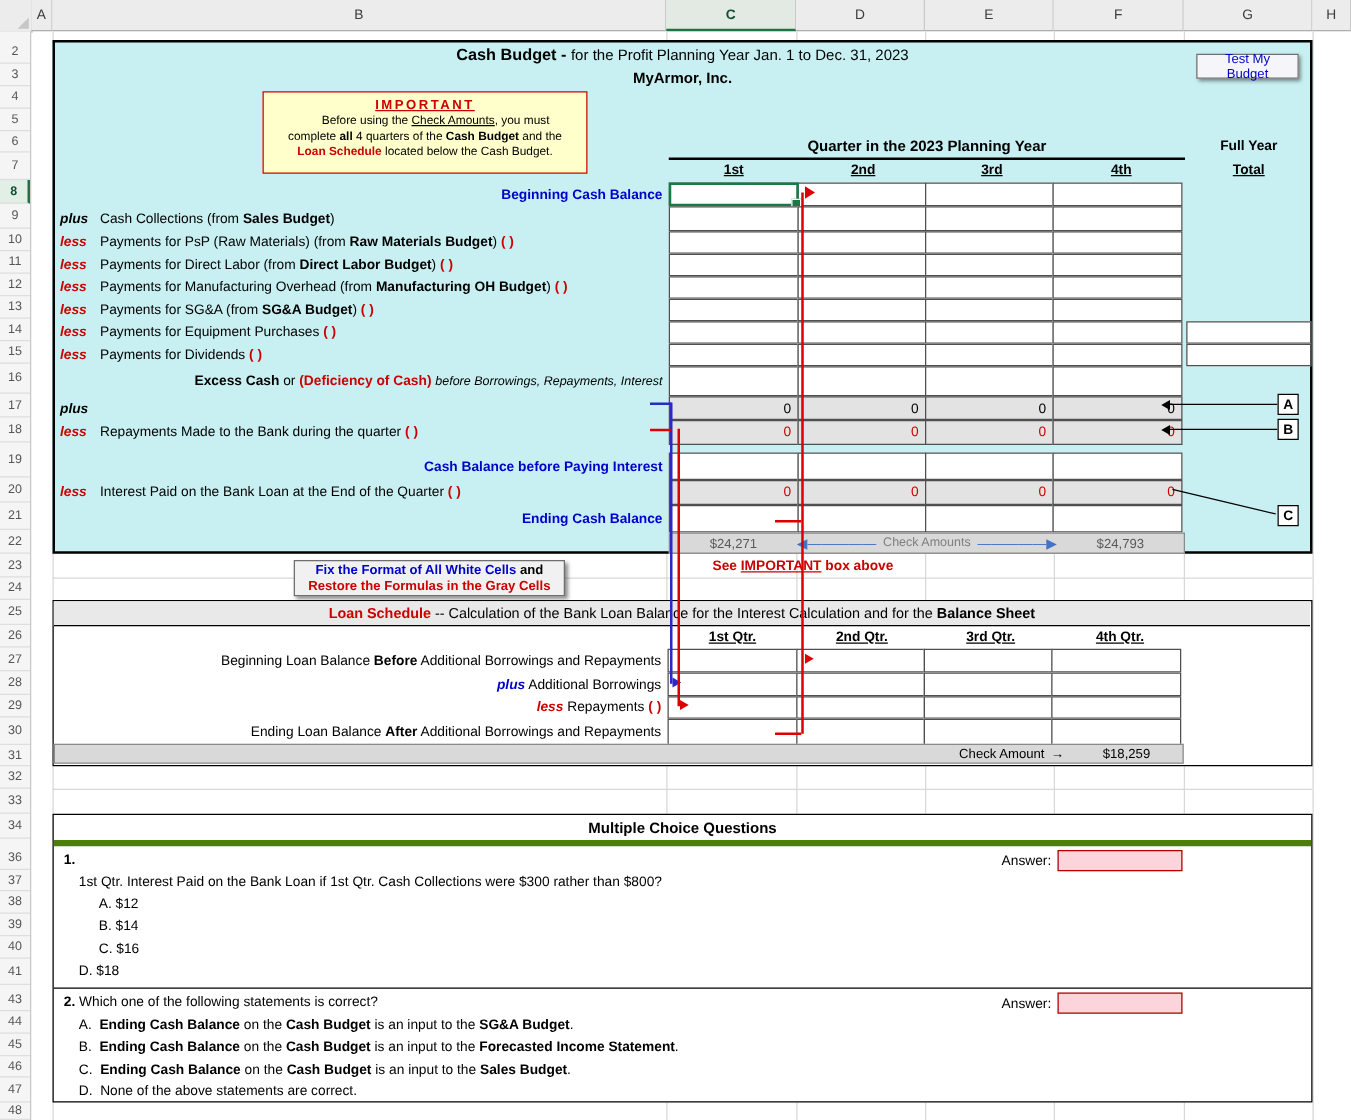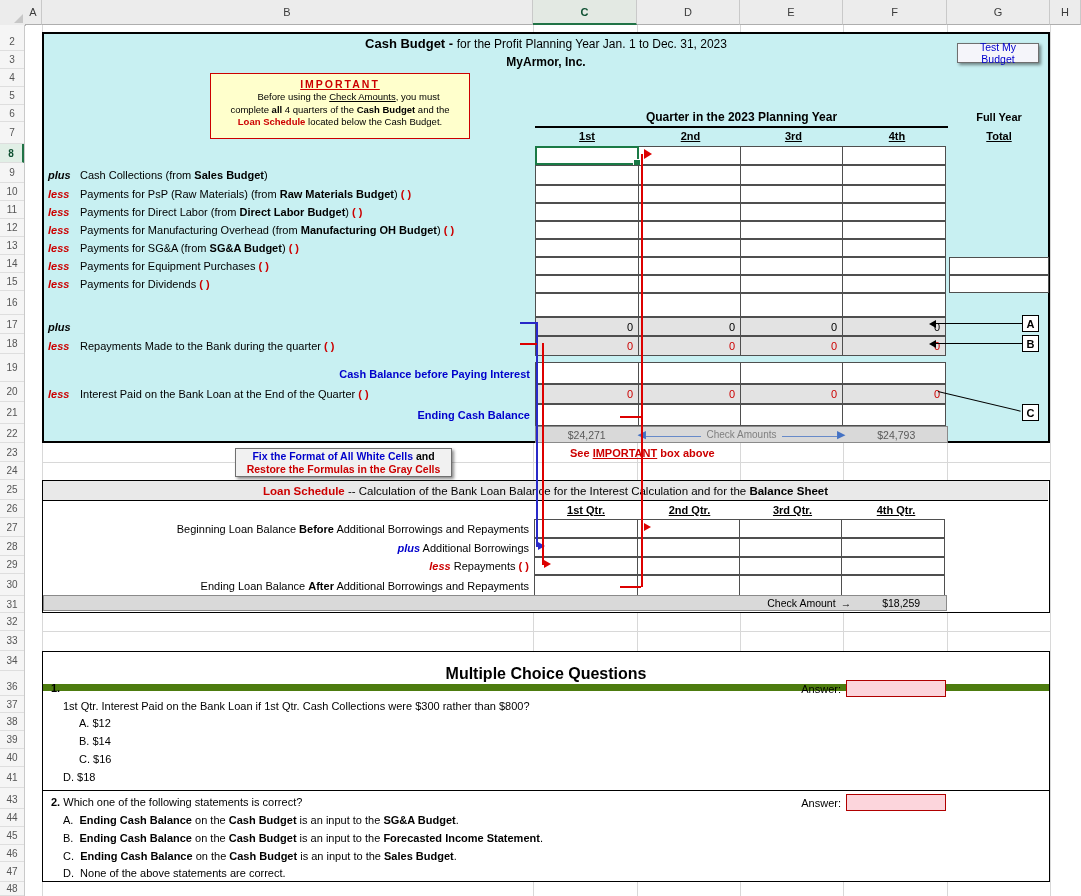--- a/index.html
+++ b/index.html
@@ -162,20 +162,21 @@
     </div>
 
     <div class="abs ctr bold nowrap" style="left:491px;top:73px;width:413px;height:19px;font-size:12px;border-bottom:2px solid #000">Quarter in the 2023 Planning Year</div>
     <div class="qh" style="left:491px;top:93px;width:104px">1st</div>
     <div class="qh" style="left:595px;top:93px;width:103px">2nd</div>
     <div class="qh" style="left:698px;top:93px;width:103px">3rd</div>
     <div class="qh" style="left:801px;top:93px;width:104px">4th</div>
     <div class="abs ctr bold nowrap" style="left:905px;top:73px;width:100px;height:19px">Full Year</div>
     <div class="qh" style="left:905px;top:93px;width:100px">Total</div>
 
+    <div class="abs rgt bold blue nowrap" style="left:0;top:112px;width:486px;height:19px">Beginning Cash Balance</div>
     <div class="cells" style="top:112px;height:19px">
       <div class="cell cw"></div>
         <div class="cell cw"></div>
         <div class="cell cw"></div>
         <div class="cell cw"></div>
     </div>
     <div class="selcell">
         <span class="handle"></span>
       </div>
 
@@ -267,20 +268,27 @@
         <span style="font-weight: bold; color: rgb(204, 0, 0); white-space: pre;">( )</span>
       </div>
     <div class="cells" style="top:241px;height:18px">
       <div class="cell cw"></div>
         <div class="cell cw"></div>
         <div class="cell cw"></div>
         <div class="cell cw"></div>
     </div>
     <div class="gcell" style="top:241px;height:18px"></div>
 
+    <div class="abs rgt nowrap" style="left:0;top:259px;width:486px;height:24px">
+        <span style="font-weight: bold; white-space: pre;">Excess Cash</span>
+        <span style="white-space: pre;"> or </span>
+        <span style="font-weight: bold; color: rgb(204, 0, 0); white-space: pre;">(Deficiency of Cash)</span>
+        <span style="white-space: pre;"> </span>
+        <span style="font-style: italic; font-size: 10px; white-space: pre;">before Borrowings, Repayments, Interest</span>
+      </div>
     <div class="cells" style="top:259px;height:24px">
       <div class="cell cw"></div>
         <div class="cell cw"></div>
         <div class="cell cw"></div>
         <div class="cell cw"></div>
     </div>
 
     <div class="abs lft prefix nowrap" style="left:4px;top:283px;width:30px;height:19px">plus</div>
     <div class="cells" style="top:283px;height:19px">
       <div class="cell cg">
@@ -435,21 +443,21 @@
     </div>
 
     <div class="abs band" style="left:0;top:114px;width:904px;height:16px;display:flex;align-items:center;color:#000">
       <span class="rgt nowrap" style="margin-left:650px;width:150px;font-size:10.5px">Check Amount</span>
       <span class="ctr" style="width:22px;font-size:10.5px">→</span>
       <span class="ctr" style="width:95px;font-size:10.5px">$18,259</span>
     </div>
   </div>
 
   <div class="mcqbox">
-    <div class="abs ctr bold" style="left:0;top:12px;width:1006px;height:20px;font-size:16px;border-bottom:7px solid #4d7c0f">Multiple Choice Questions</div>
+    <div class="abs ctr bold" style="left:0;top:0;width:1006px;height:20px;font-size:12px;border-bottom:5px solid #4d7c0f">Multiple Choice Questions</div>
 
     <div class="abs lft nowrap" style="left:8px;top:27px;height:18px">
         <span style="font-weight: bold; white-space: pre;">1.</span>
       </div>
     <div class="abs lft nowrap" style="left:20px;top:45px;height:17px">1st Qtr. Interest Paid on the Bank Loan if 1st Qtr. Cash Collections were $300 rather than $800?</div>
     <div class="abs lft nowrap" style="left:36px;top:62px;height:18px">A.  $12</div>
     <div class="abs lft nowrap" style="left:36px;top:80px;height:18px">B.  $14</div>
     <div class="abs lft nowrap" style="left:36px;top:98px;height:18px">C.  $16</div>
     <div class="abs lft nowrap" style="left:20px;top:116px;height:18px">D.  $18</div>
     <div class="abs rgt nowrap" style="left:690px;top:28px;width:108px;height:17px">Answer:</div>

